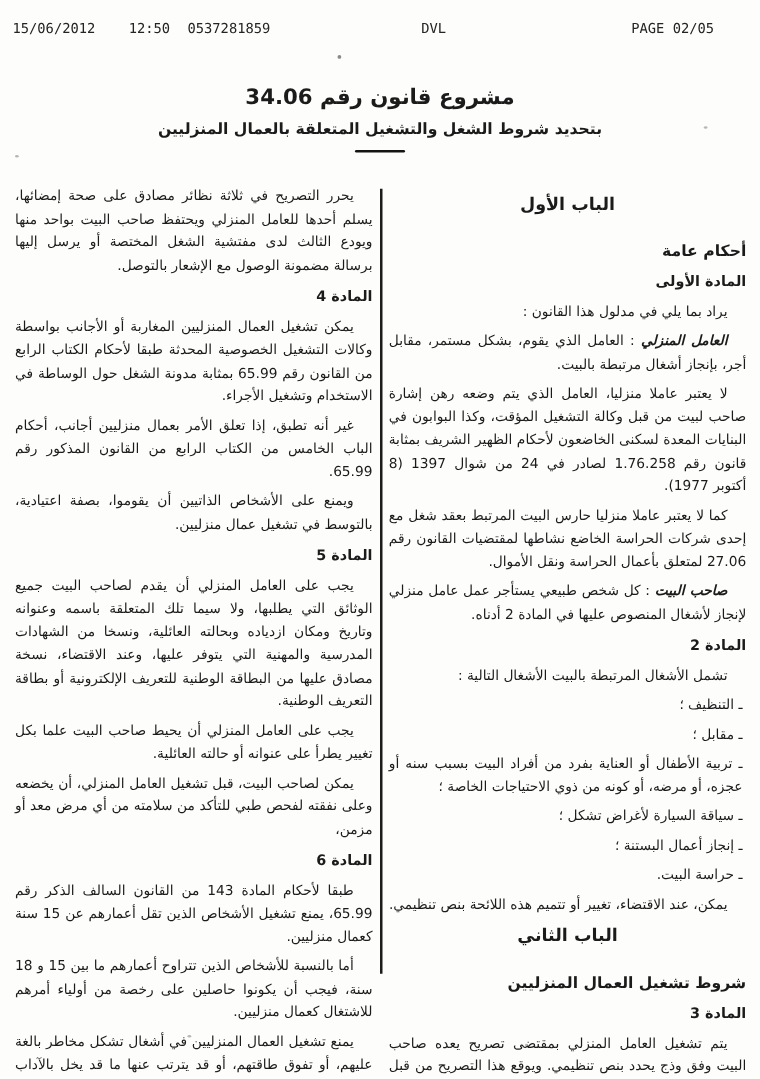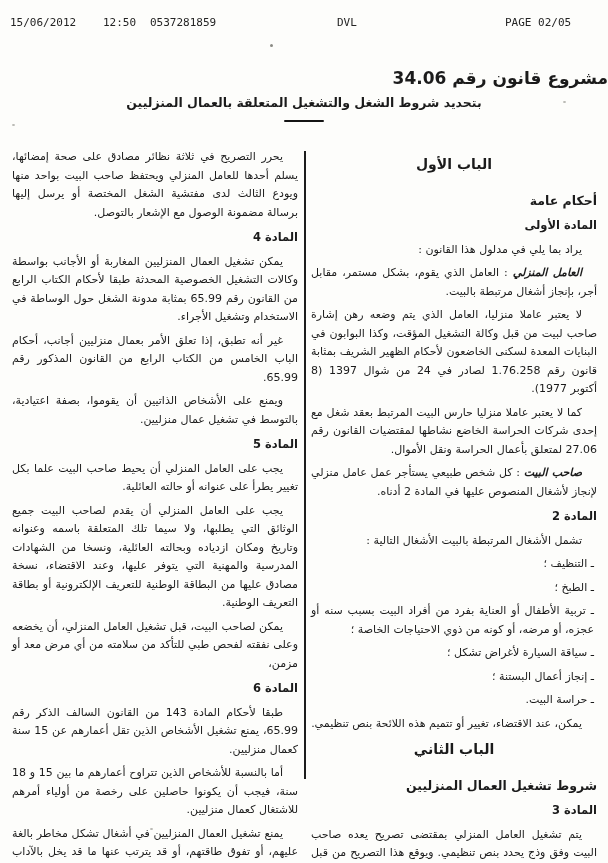--- a/index.html
+++ b/index.html
@@ -31,21 +31,20 @@
   .title-block {
     position: absolute;
     top: 68px; left: 0; right: 0;
     text-align: center;
     direction: rtl;
   }
   .title-main {
     font-size: 17px;
     font-weight: bold;
     letter-spacing: 0.2px;
-    text-align: right;
   }
   .title-sub {
     margin-top: 7px;
     font-size: 12.5px;
     font-weight: bold;
   }
   .title-rule {
     width: 40px; height: 2px;
     background: #141414;
     margin: 10px auto 0 auto;
@@ -133,43 +132,43 @@
       <div class="part-subheading">أحكام عامة</div>
       <div class="article-heading">المادة الأولى</div>
       <p>يراد بما يلي في مدلول هذا القانون :</p>
       <p><span class="term">العامل المنزلي</span><span> : العامل الذي يقوم، بشكل مستمر، مقابل أجر، بإنجاز أشغال مرتبطة بالبيت.</span></p>
       <p>لا يعتبر عاملا منزليا، العامل الذي يتم وضعه رهن إشارة صاحب لبيت من قبل وكالة التشغيل المؤقت، وكذا البوابون في البنايات المعدة لسكنى الخاضعون لأحكام الظهير الشريف بمثابة قانون رقم 1.76.258 لصادر في 24 من شوال 1397 (8 أكتوبر 1977).</p>
       <p>كما لا يعتبر عاملا منزليا حارس البيت المرتبط بعقد شغل مع إحدى شركات الحراسة الخاضع نشاطها لمقتضيات القانون رقم 27.06 لمتعلق بأعمال الحراسة ونقل الأموال.</p>
       <p><span class="term">صاحب البيت</span><span> : كل شخص طبيعي يستأجر عمل عامل منزلي لإنجاز لأشغال المنصوص عليها في المادة 2 أدناه.</span></p>
       <div class="article-heading">المادة 2</div>
       <p>تشمل الأشغال المرتبطة بالبيت الأشغال التالية :</p>
       <p class="task">ـ التنظيف ؛</p>
-      <p class="task">ـ الطبخ ؛</p>
+      <p class="task">ـ مقابل ؛</p>
       <p class="task">ـ تربية الأطفال أو العناية بفرد من أفراد البيت بسبب سنه أو عجزه، أو مرضه، أو كونه من ذوي الاحتياجات الخاصة ؛</p>
       <p class="task">ـ سياقة السيارة لأغراض تشكل ؛</p>
       <p class="task">ـ إنجاز أعمال البستنة ؛</p>
       <p class="task">ـ حراسة البيت.</p>
       <p>يمكن، عند الاقتضاء، تغيير أو تتميم هذه اللائحة بنص تنظيمي.</p>
       <div class="part-heading">الباب الثاني</div>
       <div class="part-subheading">شروط تشغيل العمال المنزليين</div>
       <div class="article-heading">المادة 3</div>
       <p>يتم تشغيل العامل المنزلي بمقتضى تصريح يعده صاحب البيت وفق وذج يحدد بنص تنظيمي. ويوقع هذا التصريح من قبل صاحب البيت لعامل المنزلي، على أن تراعى، عند التوقيع، الشروط المتعلقة بالأهلية نصوص عليها في قانون الالتزامات والعقود.</p>
     </div>
 
     <div class="col-divider"></div>
 
     <div class="col">
       <p>يحرر التصريح في ثلاثة نظائر مصادق على صحة إمضائها، يسلم أحدها للعامل المنزلي ويحتفظ صاحب البيت بواحد منها ويودع الثالث لدى مفتشية الشغل المختصة أو يرسل إليها برسالة مضمونة الوصول مع الإشعار بالتوصل.</p>
       <div class="article-heading">المادة 4</div>
       <p>يمكن تشغيل العمال المنزليين المغاربة أو الأجانب بواسطة وكالات التشغيل الخصوصية المحدثة طبقا لأحكام الكتاب الرابع من القانون رقم 65.99 بمثابة مدونة الشغل حول الوساطة في الاستخدام وتشغيل الأجراء.</p>
       <p>غير أنه تطبق، إذا تعلق الأمر بعمال منزليين أجانب، أحكام الباب الخامس من الكتاب الرابع من القانون المذكور رقم 65.99.</p>
       <p>ويمنع على الأشخاص الذاتيين أن يقوموا، بصفة اعتيادية، بالتوسط في تشغيل عمال منزليين.</p>
       <div class="article-heading">المادة 5</div>
+      <p>يجب على العامل المنزلي أن يقدم لصاحب البيت جميع الوثائق التي يطلبها، ولا سيما تلك المتعلقة باسمه وعنوانه وتاريخ ومكان ازدياده وبحالته العائلية، ونسخا من الشهادات المدرسية والمهنية التي يتوفر عليها، وعند الاقتضاء، نسخة مصادق عليها من البطاقة الوطنية للتعريف الإلكترونية أو بطاقة التعريف الوطنية.</p>
       <p>يجب على العامل المنزلي أن يحيط صاحب البيت علما بكل تغيير يطرأ على عنوانه أو حالته العائلية.</p>
-      <p>يجب على العامل المنزلي أن يقدم لصاحب البيت جميع الوثائق التي يطلبها، ولا سيما تلك المتعلقة باسمه وعنوانه وتاريخ ومكان ازدياده وبحالته العائلية، ونسخا من الشهادات المدرسية والمهنية التي يتوفر عليها، وعند الاقتضاء، نسخة مصادق عليها من البطاقة الوطنية للتعريف الإلكترونية أو بطاقة التعريف الوطنية.</p>
       <p>يمكن لصاحب البيت، قبل تشغيل العامل المنزلي، أن يخضعه وعلى نفقته لفحص طبي للتأكد من سلامته من أي مرض معد أو مزمن،</p>
       <div class="article-heading">المادة 6</div>
       <p>طبقا لأحكام المادة 143 من القانون السالف الذكر رقم 65.99، يمنع تشغيل الأشخاص الذين تقل أعمارهم عن 15 سنة كعمال منزليين.</p>
       <p>أما بالنسبة للأشخاص الذين تتراوح أعمارهم ما بين 15 و 18 سنة، فيجب أن يكونوا حاصلين على رخصة من أولياء أمرهم للاشتغال كعمال منزليين.</p>
       <p>يمنع تشغيل العمال المنزليين في أشغال تشكل مخاطر بالغة عليهم، أو تفوق طاقتهم، أو قد يترتب عنها ما قد يخل بالآداب العامة.</p>
 
     </div>
 
   </div>
 

